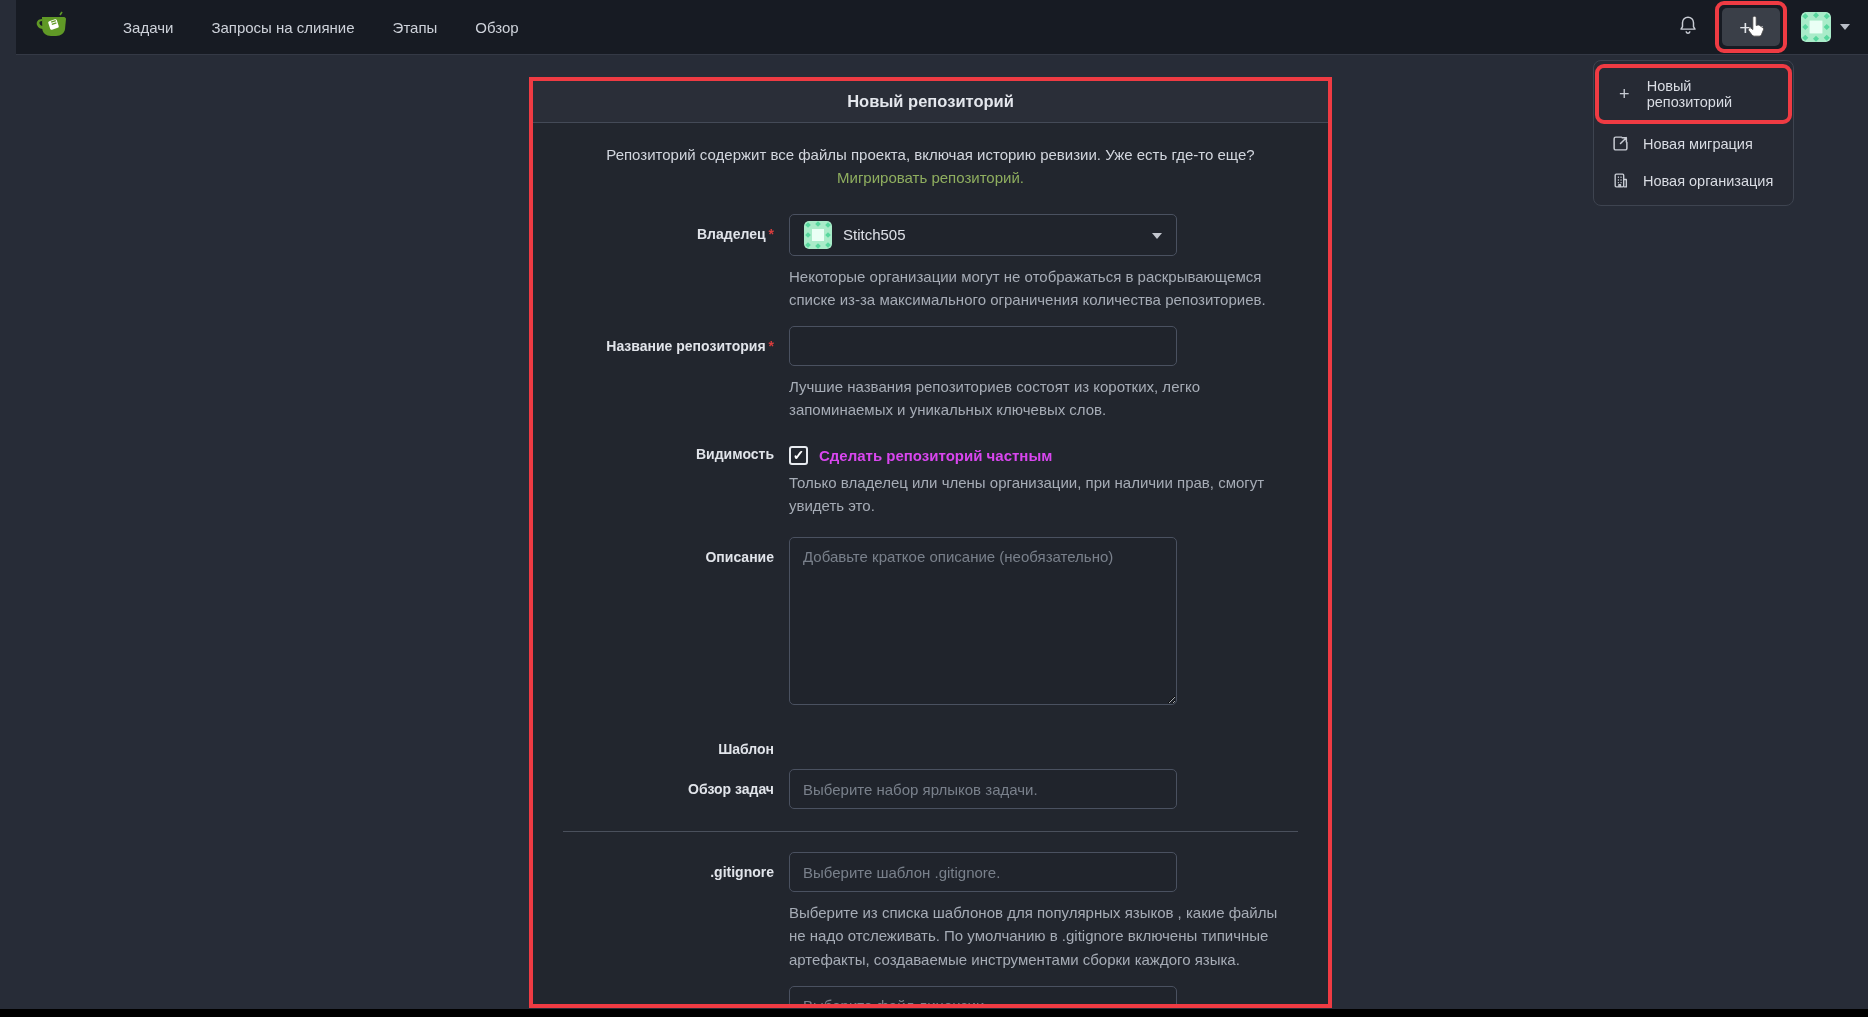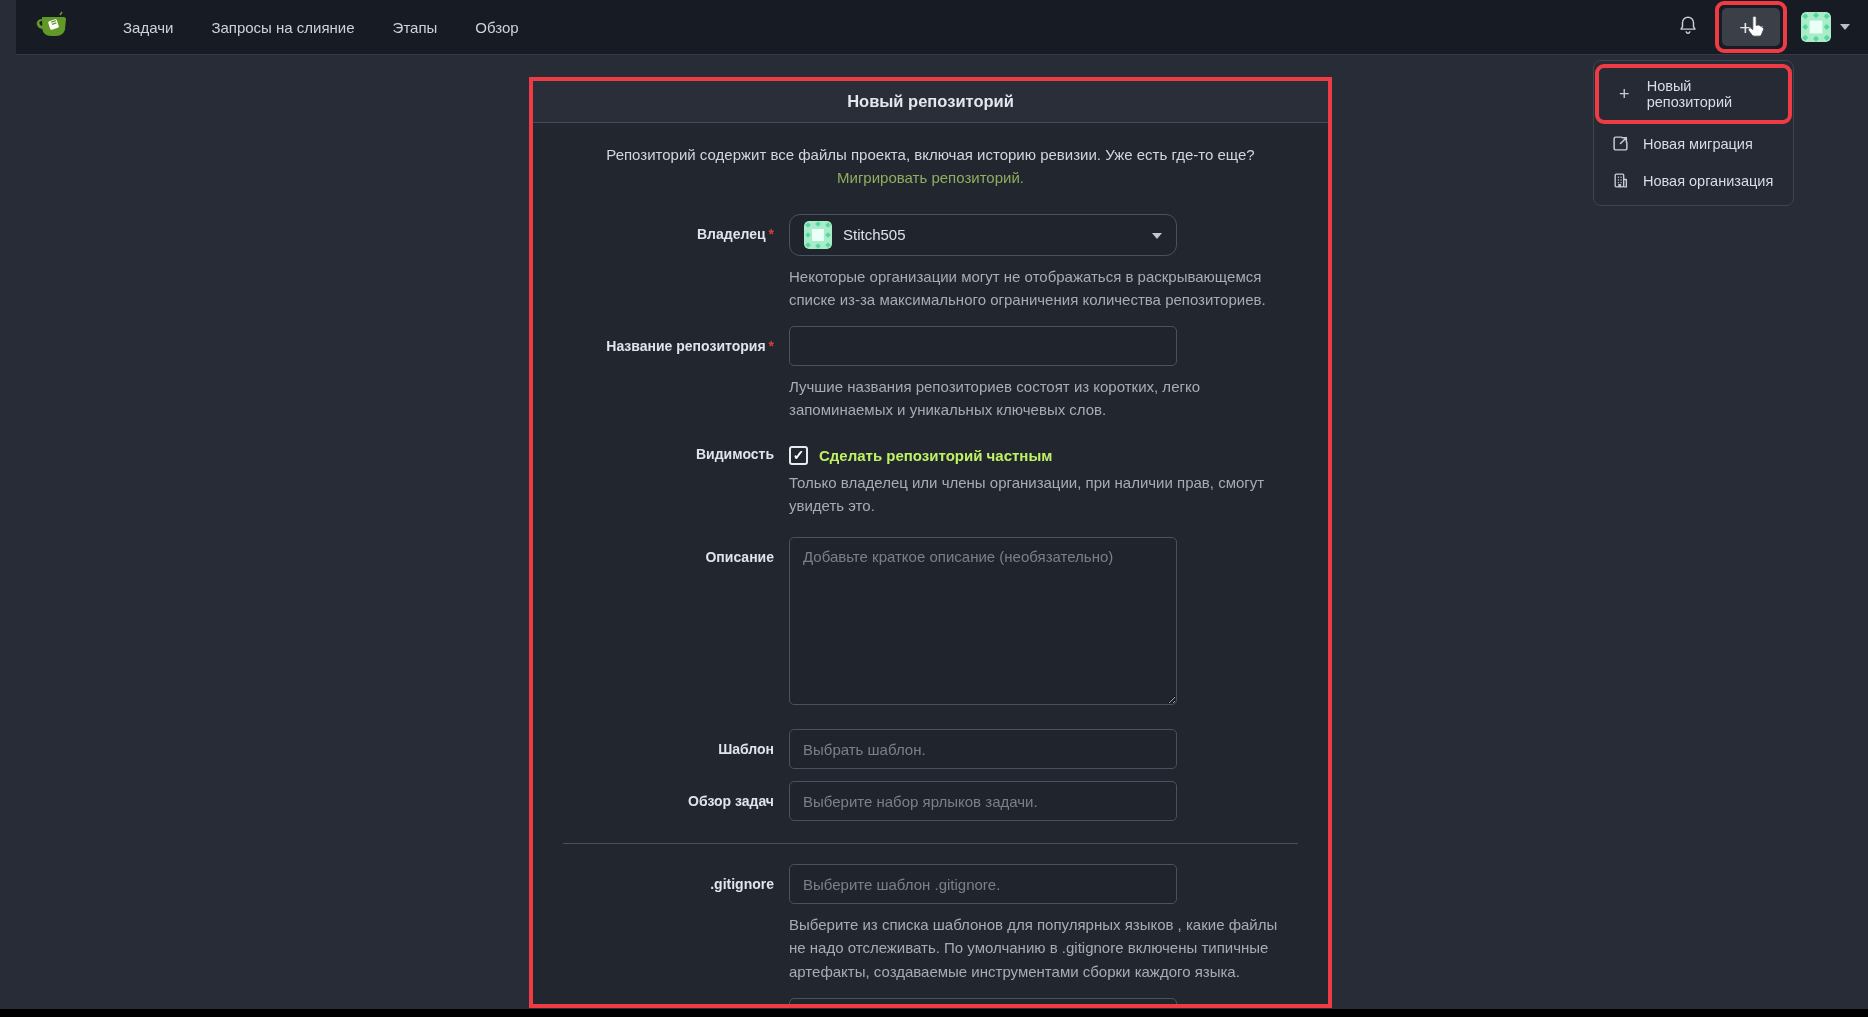--- a/index.html
+++ b/index.html
@@ -86,40 +86,40 @@
     font-family:"Liberation Sans", sans-serif;
   }
   .gt-input::placeholder, .gt-textarea::placeholder { color:#79808b; }
   .gt-textarea {
     width:388px; height:168px; background:#20242c; border:1px solid #4a5160;
     border-radius:5px; padding:10px 13px; color:#d6dae2; font-size:15px; outline:none;
     resize:both; font-family:Liberation Sans, sans-serif;
   }
   .owner-select {
     width:388px; height:42px; background:#20242c; border:1px solid #4a5160;
-    border-radius:11px; display:flex; align-items:center; gap:11px; padding:0 14px;
+    border-radius:5px; display:flex; align-items:center; gap:11px; padding:0 14px;
     cursor:pointer; position:relative;
   }
   .owner-avatar { width:28px; height:28px; border-radius:5px; overflow:hidden; flex-shrink:0; }
   .owner-name { color:#dde0e7; font-size:15px; }
   .select-caret {
     position:absolute; right:14px; top:18px;
     width:0; height:0; border-left:5px solid transparent; border-right:5px solid transparent;
     border-top:6px solid #c3c7cf;
   }
   .help {
     color:#a6acb6; font-size:15px; line-height:1.55; margin-top:9px; max-width:508px;
   }
   .checkbox-line { display:flex; align-items:center; gap:11px; padding-top:9px; cursor:pointer; }
   .gt-checkbox {
     width:19px; height:19px; border:2px solid #e7eaef; border-radius:3px;
     display:flex; align-items:center; justify-content:center;
     color:#ffffff; font-size:14px; font-weight:bold; background:transparent; flex-shrink:0;
   }
-  .checkbox-label { color:#bef264; font-weight:bold; font-size:15px; }
+  .checkbox-label { color:#d946ef; font-weight:bold; font-size:15px; }
 
   .divider { border:none; border-top:1px solid #4a505c; margin:22px 4px 20px 4px; }
 
   .bottom-bar { position:absolute; left:0; right:0; bottom:0; height:8px; background:#000000; }
 </style>
 </head>
 <body>
 
 <div class="navbar">
   <div class="logo">
@@ -274,23 +274,20 @@
       </div>
       <div class="row-field">
         <textarea class="gt-textarea" placeholder="Добавьте краткое описание (необязательно)" style=""></textarea>
       </div>
     </div>
 
     <div class="form-row" style="margin-bottom:12px;">
       <div class="row-label">
         <span>Шаблон</span>
       </div>
-      <div class="row-field">
-        <input class="gt-input" type="text" placeholder="Выбрать шаблон." style="">
-      </div>
     </div>
 
     <div class="form-row" style="margin-bottom:6px;">
       <div class="row-label">
         <span>Обзор задач</span>
       </div>
       <div class="row-field">
         <input class="gt-input" type="text" placeholder="Выберите набор ярлыков задачи." style="">
       </div>
     </div>

